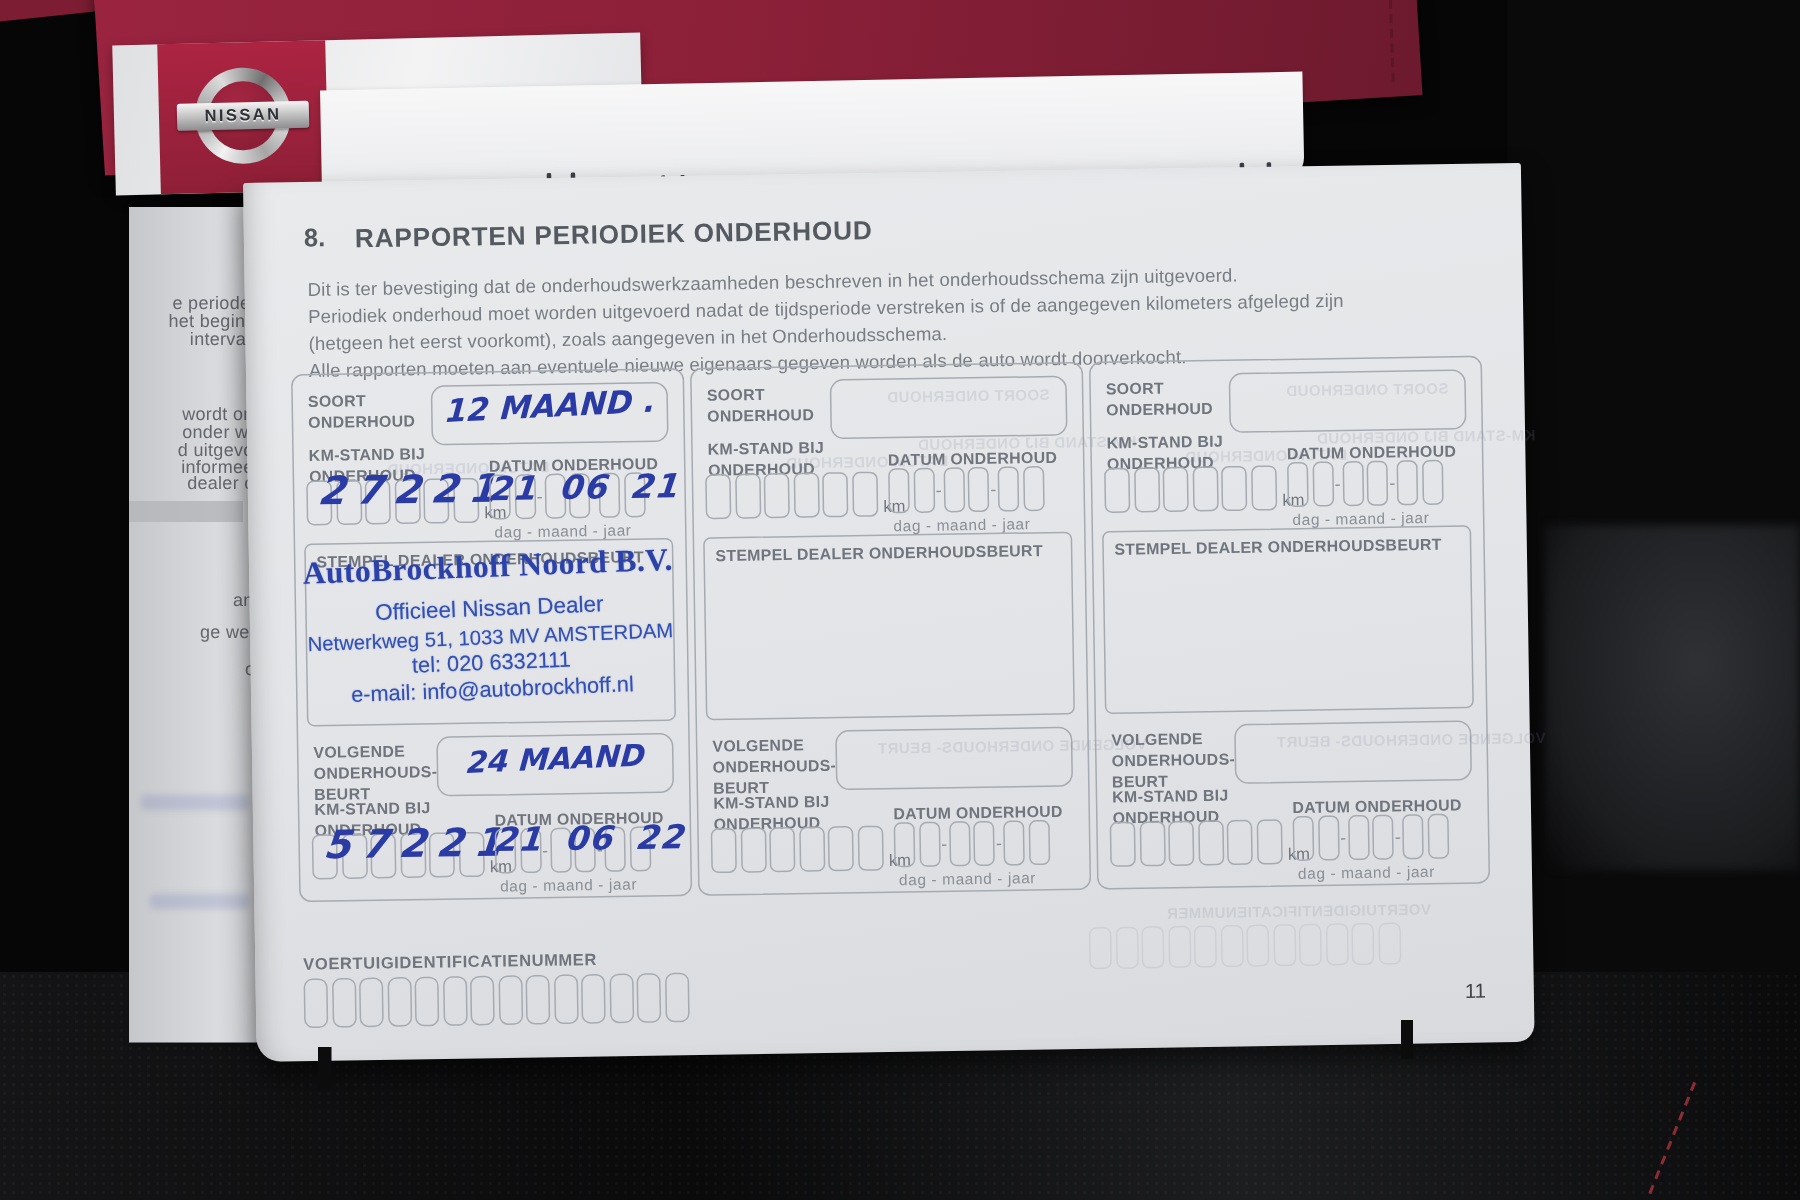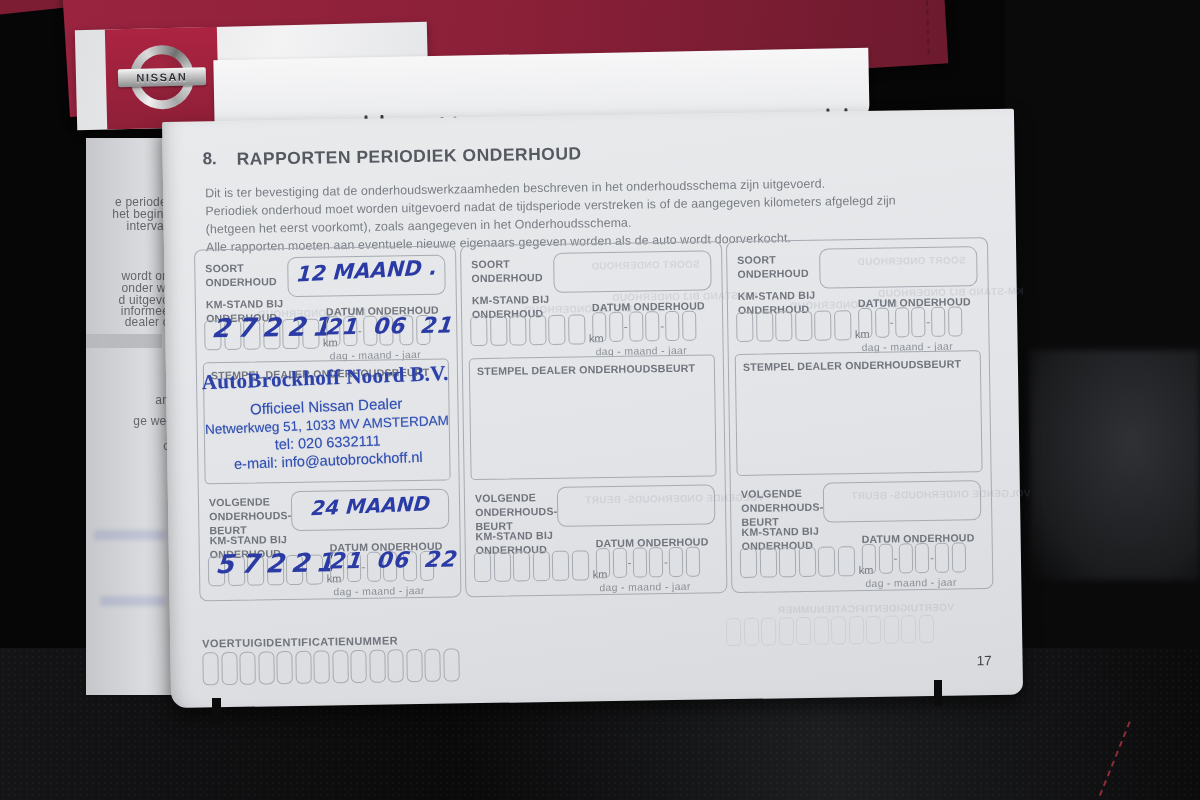--- a/index.html
+++ b/index.html
@@ -480,17 +480,17 @@
         <span class="cell"></span>
         <span class="cell"></span>
         <span class="cell"></span>
         <span class="cell"></span>
         <span class="cell"></span>
         <span class="cell"></span>
         <span class="cell"></span>
         <span class="cell"></span>
       </span>
   </div>
-  <span class="abs pgnum">17</span>
+  <span class="abs pgnum">11</span>
 </div>
 
 <div class="abs reg-mark m1"></div>
 <div class="abs reg-mark m2"></div>
 
 </body></html>

